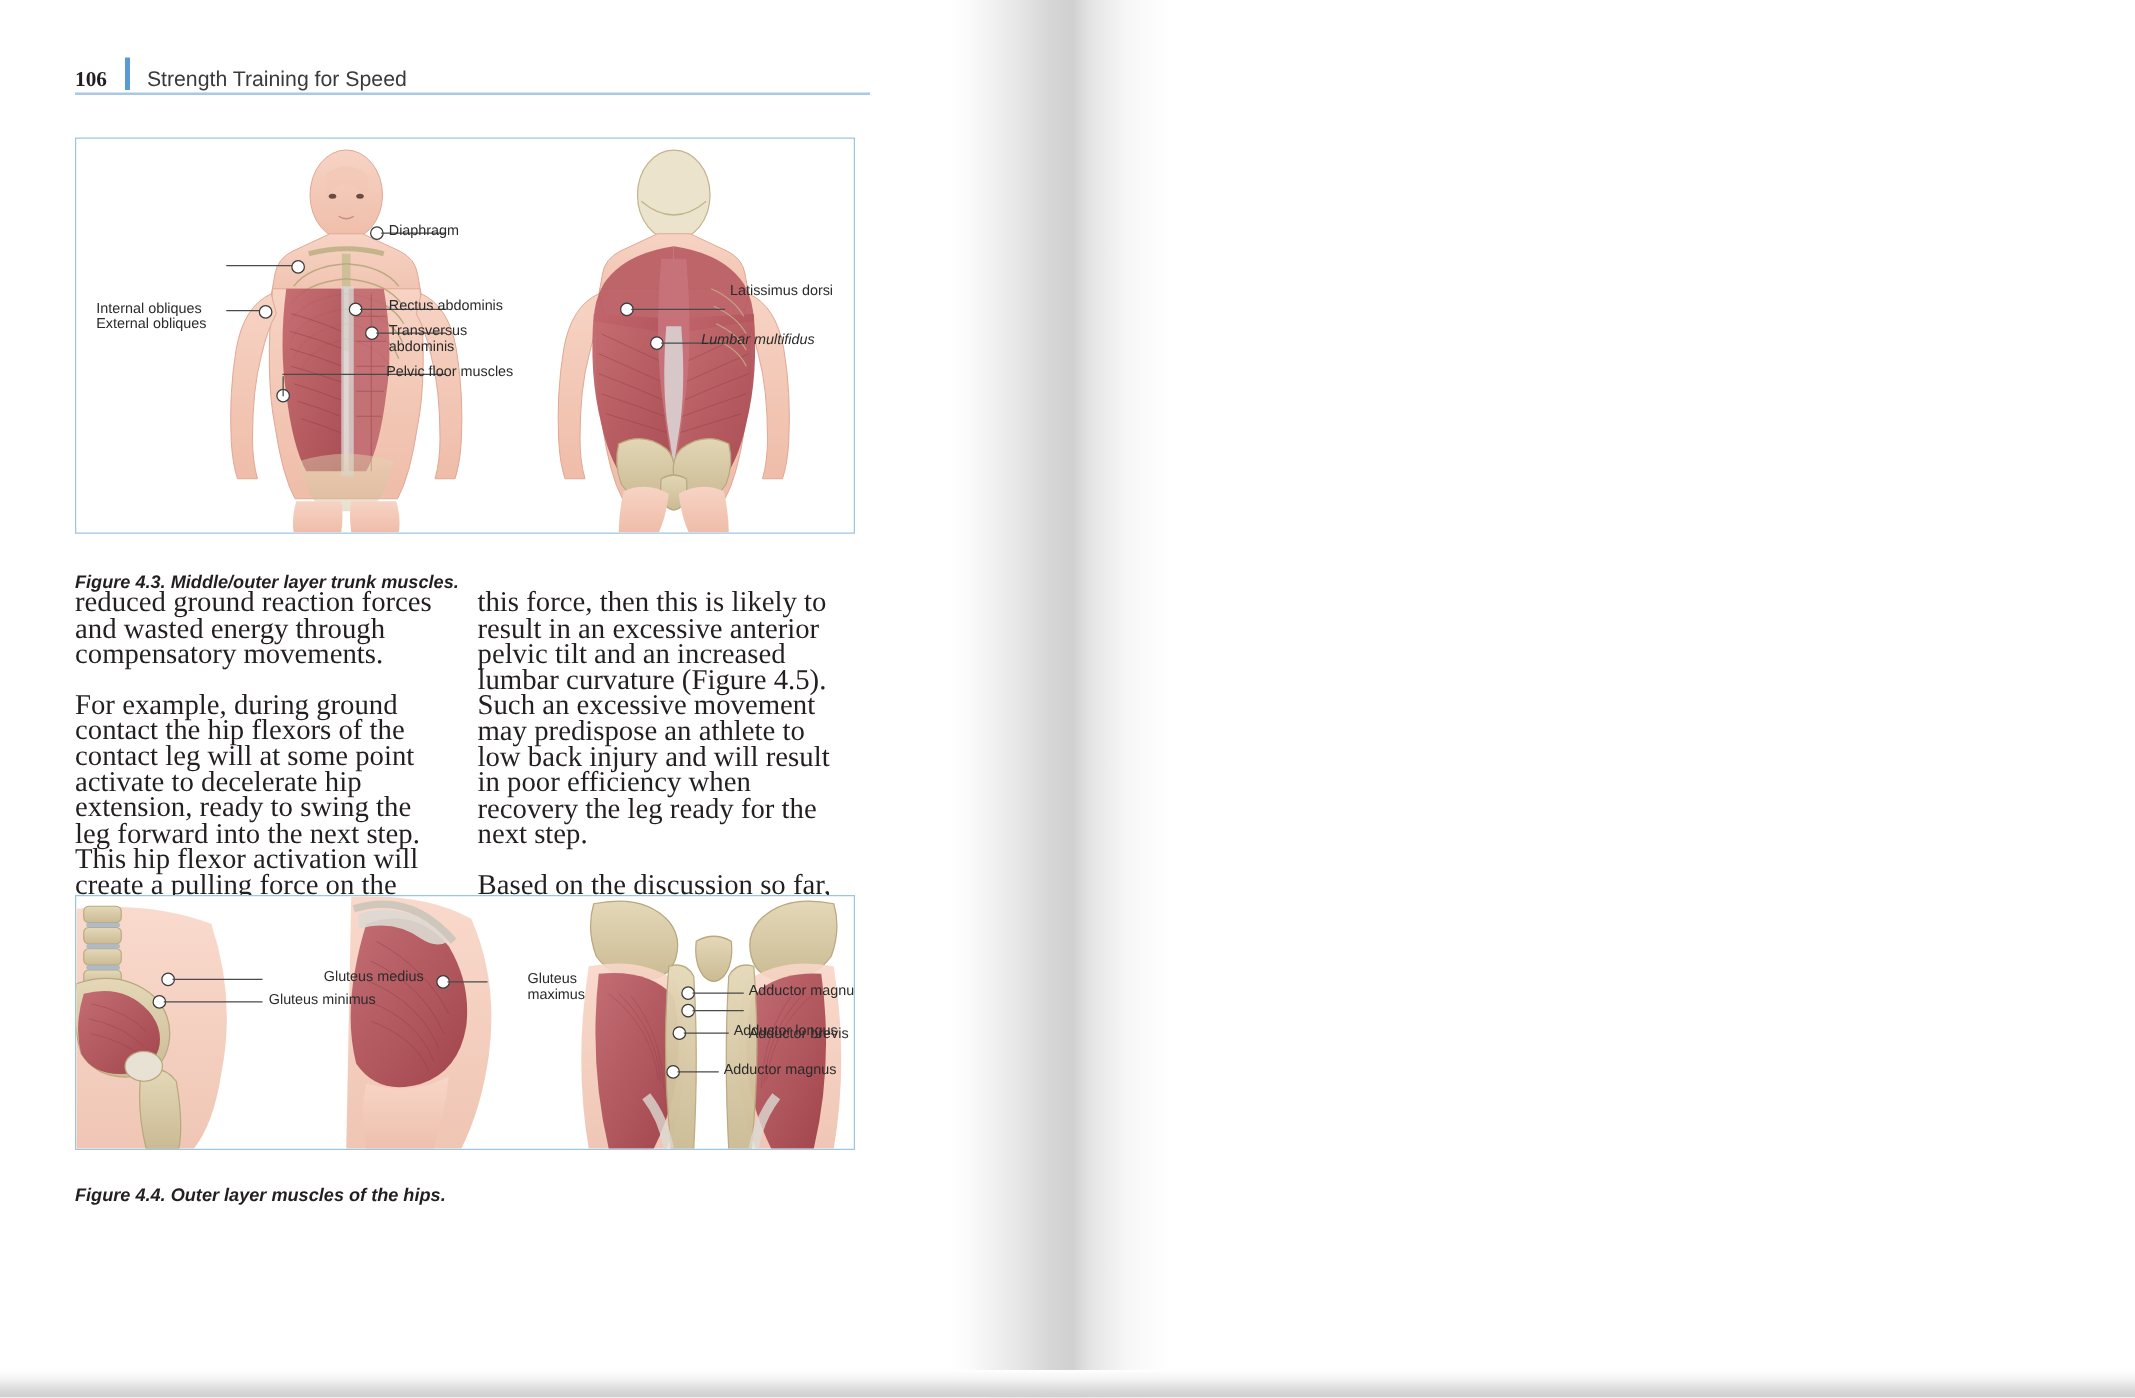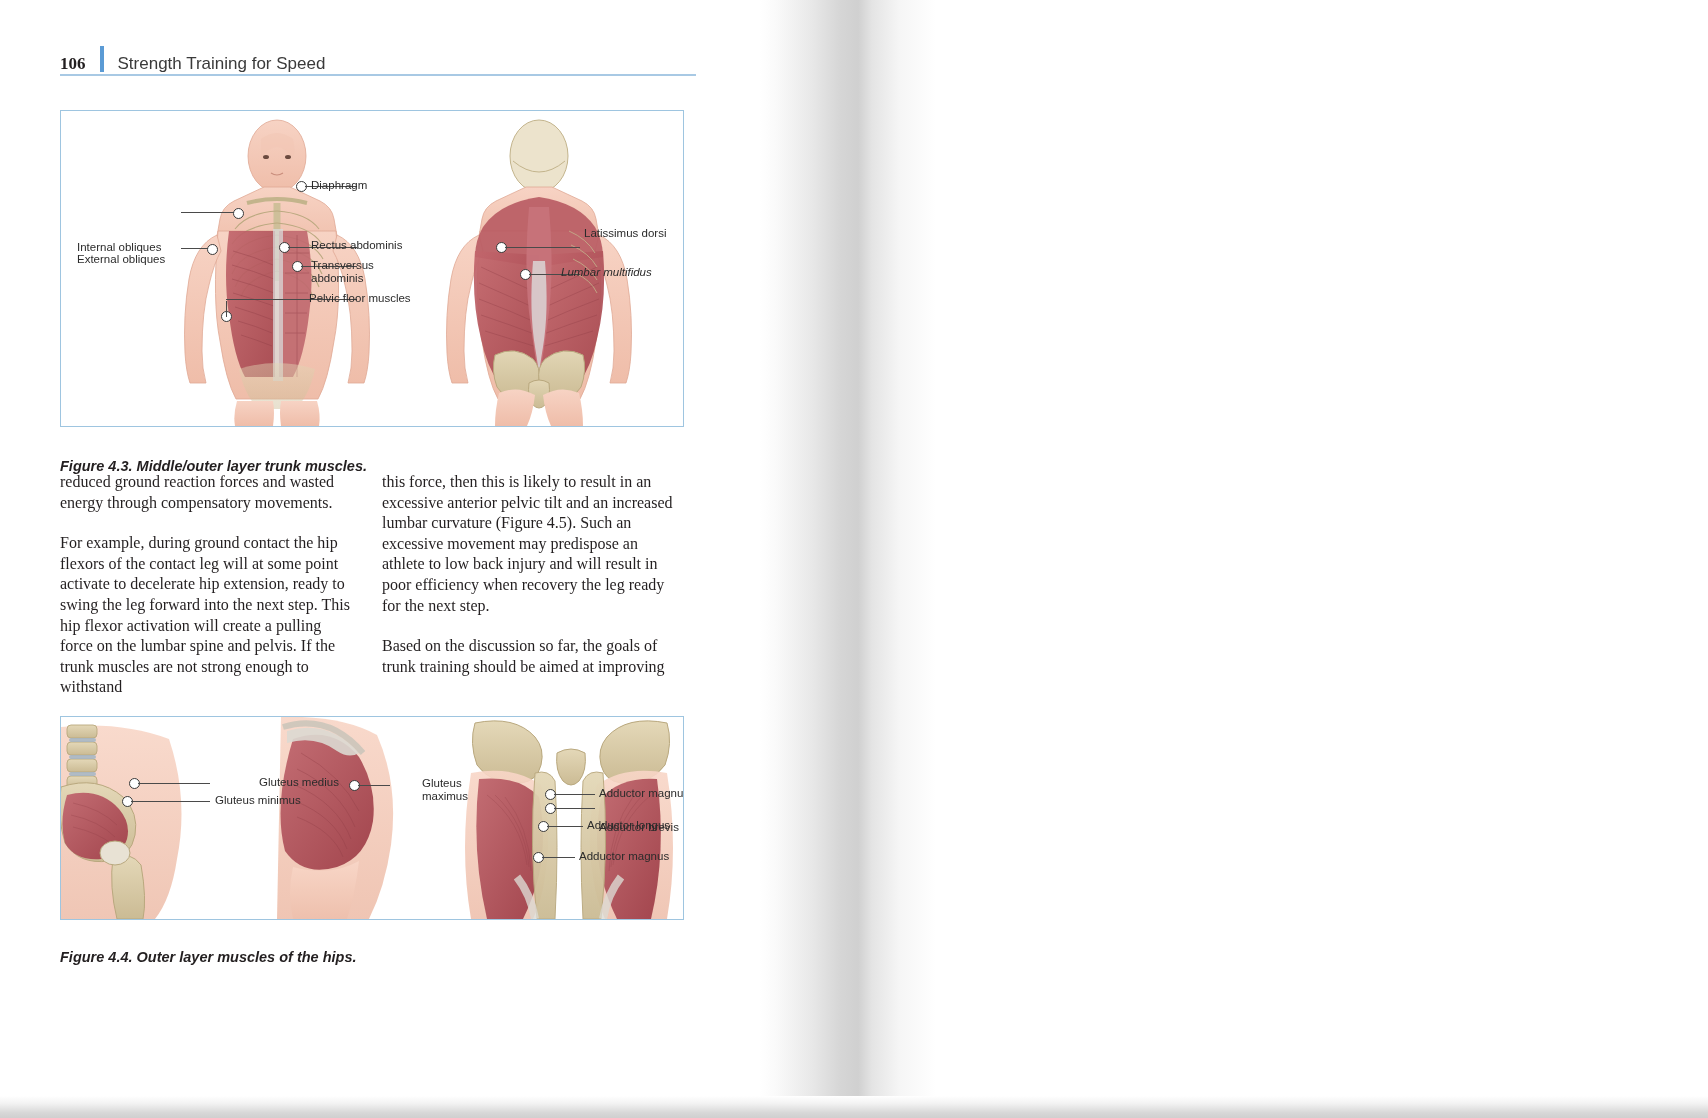--- a/index.html
+++ b/index.html
@@ -40,21 +40,21 @@
   .runtitle{font-family:"Liberation Sans",sans-serif;font-size:17px;color:#3a3a3a;line-height:1;}
   .head-rule{position:absolute;height:1.5px;background:#a8c9e4;}
   .head-rule.left{left:60px;top:74px;width:636px;}
 
   
   .figbox{position:absolute;border:1px solid #9ec5e0;background:#fff;overflow:hidden;}
   .figcap{position:absolute;font-style:italic;font-weight:bold;
     font-family:"Liberation Sans",sans-serif;font-size:14.5px;color:#231f20;margin-top:24px;}
 
   
-  .col{position:absolute;font-size:16px;line-height:20.6px;color:#231f20;
+  .col{position:absolute;font-size:23px;line-height:20.6px;color:#231f20;
        text-align:left;}
   .col p{margin:0 0 20px 0;}
 
   
   .art{position:absolute;inset:0;}
   .lbl{position:absolute;font-family:"Liberation Sans",sans-serif;
        font-size:11.5px;color:#2b2b2b;white-space:nowrap;line-height:13px;}
   .leader{position:absolute;height:1.2px;background:#4a4a4a;}
   .dot{position:absolute;width:9px;height:9px;border-radius:50%;
        background:#fff;border:1.4px solid #3a3a3a;}

